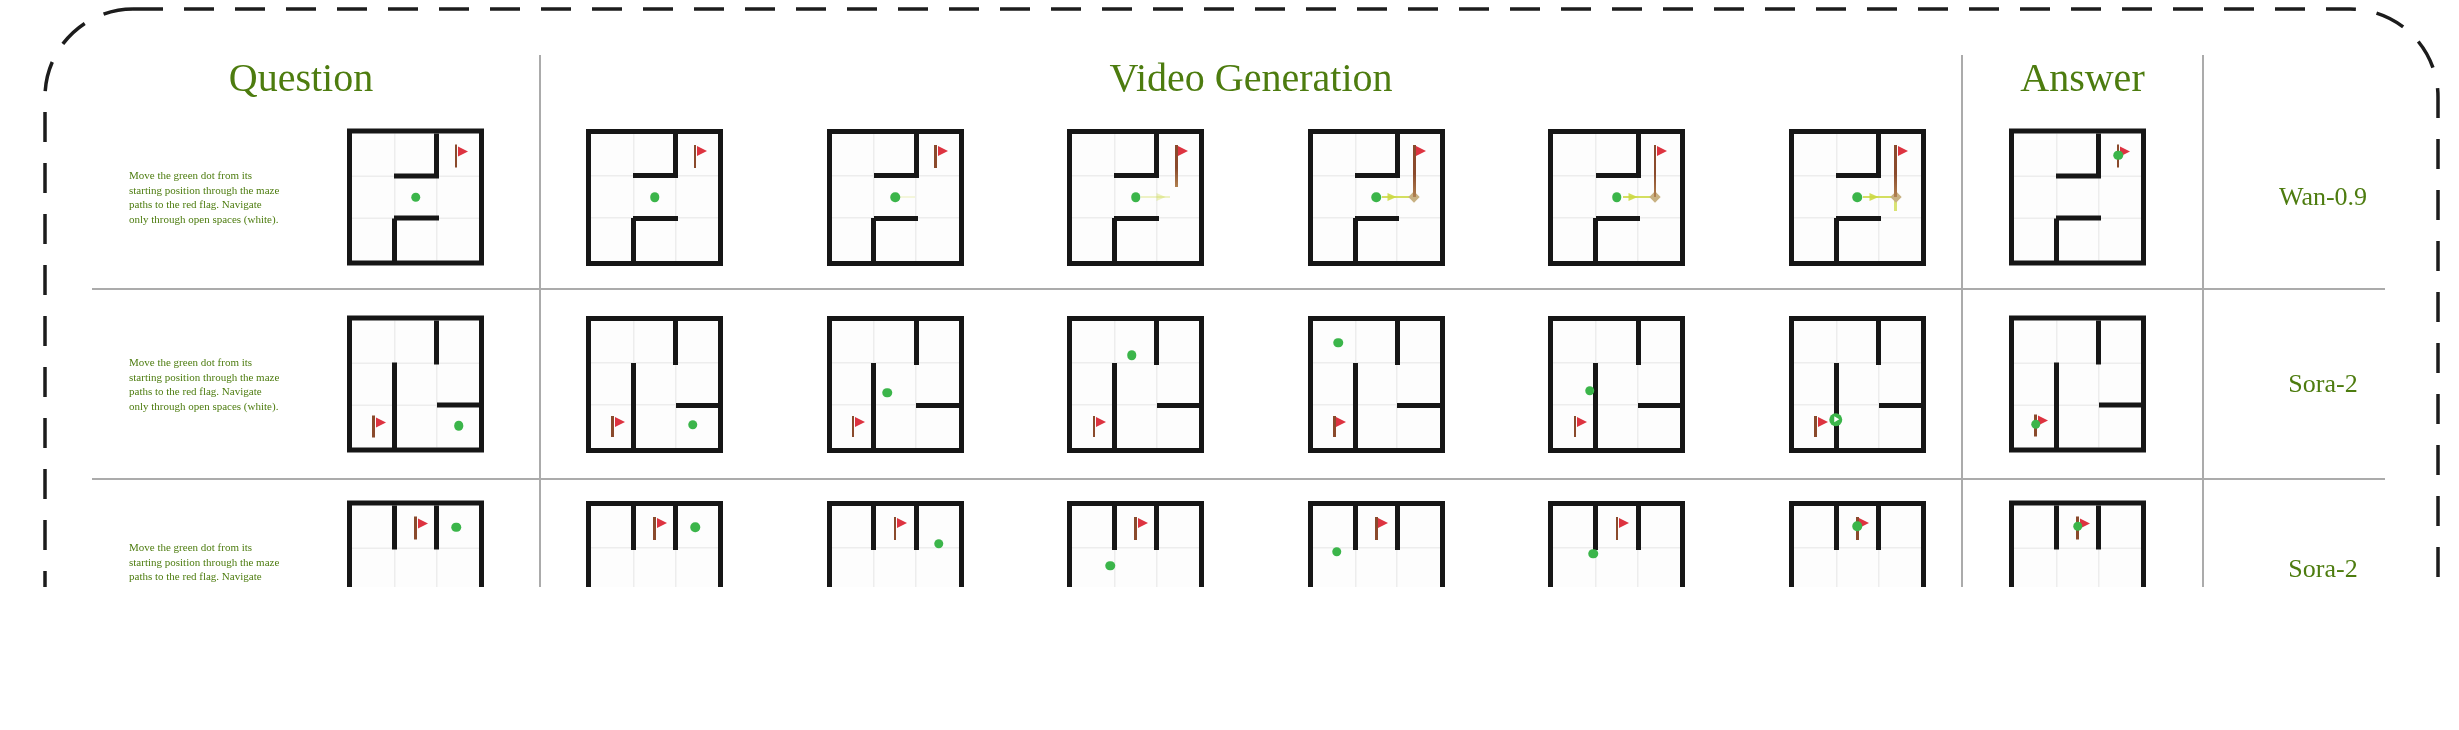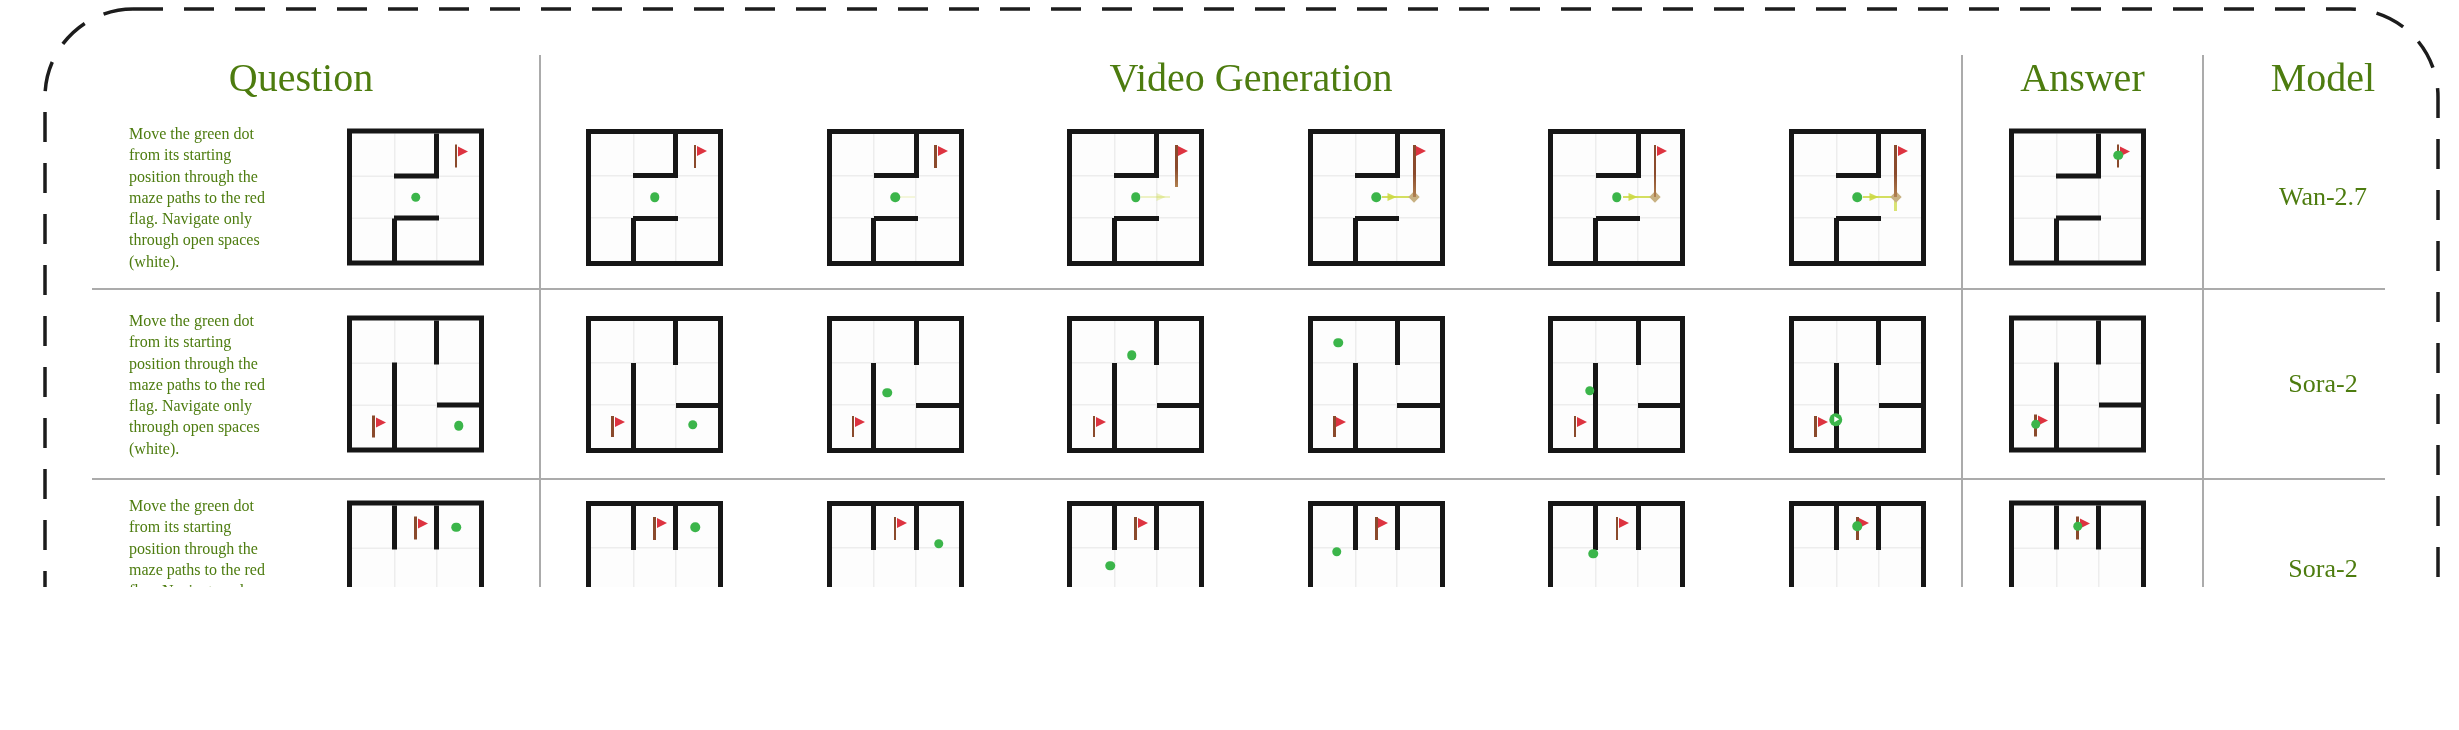--- a/index.html
+++ b/index.html
@@ -14,21 +14,21 @@
        text-align:center;white-space:nowrap;}
   .hdr-q{left:30px;width:478px;}
   .hdr-v{left:508px;width:1422px;}
   .hdr-a{left:1930px;width:241px;}
   .hdr-m{left:2171px;width:240px;}
   .row{position:absolute;left:0;width:2459px;}
   .row1{top:105px;height:184px;}
   .row2{top:290px;height:188px;}
   .row3{top:479px;height:180px;}
   .qtext{position:absolute;left:97px;width:152px;top:50%;transform:translateY(-50%);
-         font-size:16px;line-height:1.33;text-align:left;}
+         font-size:11px;line-height:1.33;text-align:left;}
   .qmaze{position:absolute;left:315px;top:50%;transform:translateY(-50%);}
   .frames{position:absolute;left:508px;width:1422px;top:0;height:100%;
           display:flex;align-items:center;justify-content:space-between;
           padding:0 36px 0 46px;box-sizing:border-box;}
   .amaze{position:absolute;left:1977px;top:50%;transform:translateY(-50%);}
   .model{position:absolute;left:2171px;width:240px;top:50%;transform:translateY(-50%);
          text-align:center;font-size:26px;white-space:nowrap;}
   .mz{width:127px;height:127px;border:5px solid #161616;position:relative;
       background-color:#fdfdfd;
       background-image:linear-gradient(#ededed,#ededed),linear-gradient(#ededed,#ededed),
@@ -61,21 +61,20 @@
 
   <div class="vline v1"></div>
   <div class="vline v2"></div>
   <div class="vline v3"></div>
   <div class="hline h1"></div>
   <div class="hline h2"></div>
 
   <div class="hdr hdr-q">Question</div>
   <div class="hdr hdr-a">Answer</div>
   <div class="hdr hdr-v">Video Generation</div>
-  <div class="hdr hdr-m">Model</div>
 
   <div class="row row1">
     <div class="qtext">Move the green dot from its starting position through the maze paths to the red flag. Navigate only through open spaces (white).</div>
     <div class="qmaze">
         <div class="mz">
           <div class="wall" style="left: calc(66.7% - 2.5px); top: 0%; width: 5px; height: calc(33.3% + 2px);"></div>
           <div class="wall" style="top: calc(33.3% - 2.5px); left: 33.3%; height: 5px; width: calc(33.4% + 2px);"></div>
           <div class="wall" style="top: calc(66.7% - 2.5px); left: 33.3%; height: 5px; width: calc(33.4% + 2px);"></div>
           <div class="wall" style="left: calc(33.3% - 2.5px); top: 66.7%; width: 5px; height: calc(33.3% + 2px);"></div>
           <div class="pole" style="left: calc(82% - 1.25px); top: 9%; height: 18%; background: rgb(138, 74, 44);"></div>
@@ -168,21 +167,21 @@
         <div class="mz">
           <div class="wall" style="left: calc(66.7% - 2.5px); top: 0%; width: 5px; height: calc(33.3% + 2px);"></div>
           <div class="wall" style="top: calc(33.3% - 2.5px); left: 33.3%; height: 5px; width: calc(33.4% + 2px);"></div>
           <div class="wall" style="top: calc(66.7% - 2.5px); left: 33.3%; height: 5px; width: calc(33.4% + 2px);"></div>
           <div class="wall" style="left: calc(33.3% - 2.5px); top: 66.7%; width: 5px; height: calc(33.3% + 2px);"></div>
           <div class="pole" style="left: calc(82% - 1.25px); top: 9%; height: 18%; background: rgb(138, 74, 44);"></div>
           <div class="ftri" style="left: calc(82% + 2px); top: calc(9% + 1.5px); border-left: 10px solid rgb(221, 51, 64);"></div>
           <div class="dot" style="left: 82%; top: 17%; width: 9.5px; height: 9.5px; background: rgb(59, 181, 74);"></div>
         </div>
       </div>
-    <div class="model">Wan-2.7</div>
+    <div class="model">Wan-0.9</div>
   </div>
 
   <div class="row row2">
     <div class="qtext">Move the green dot from its starting position through the maze paths to the red flag. Navigate only through open spaces (white).</div>
     <div class="qmaze">
         <div class="mz">
           <div class="wall" style="left: calc(66.7% - 2.5px); top: 0%; width: 5px; height: calc(33.3% + 2px);"></div>
           <div class="wall" style="left: calc(33.3% - 2.5px); top: 33.3%; width: 5px; height: calc(66.7% + 2px);"></div>
           <div class="wall" style="top: calc(66.7% - 2.5px); left: 66.7%; height: 5px; width: calc(33.3% + 2px);"></div>
           <div class="pole" style="left: calc(17% - 1.25px); top: 75%; height: 17%; background: rgb(138, 74, 44);"></div>

